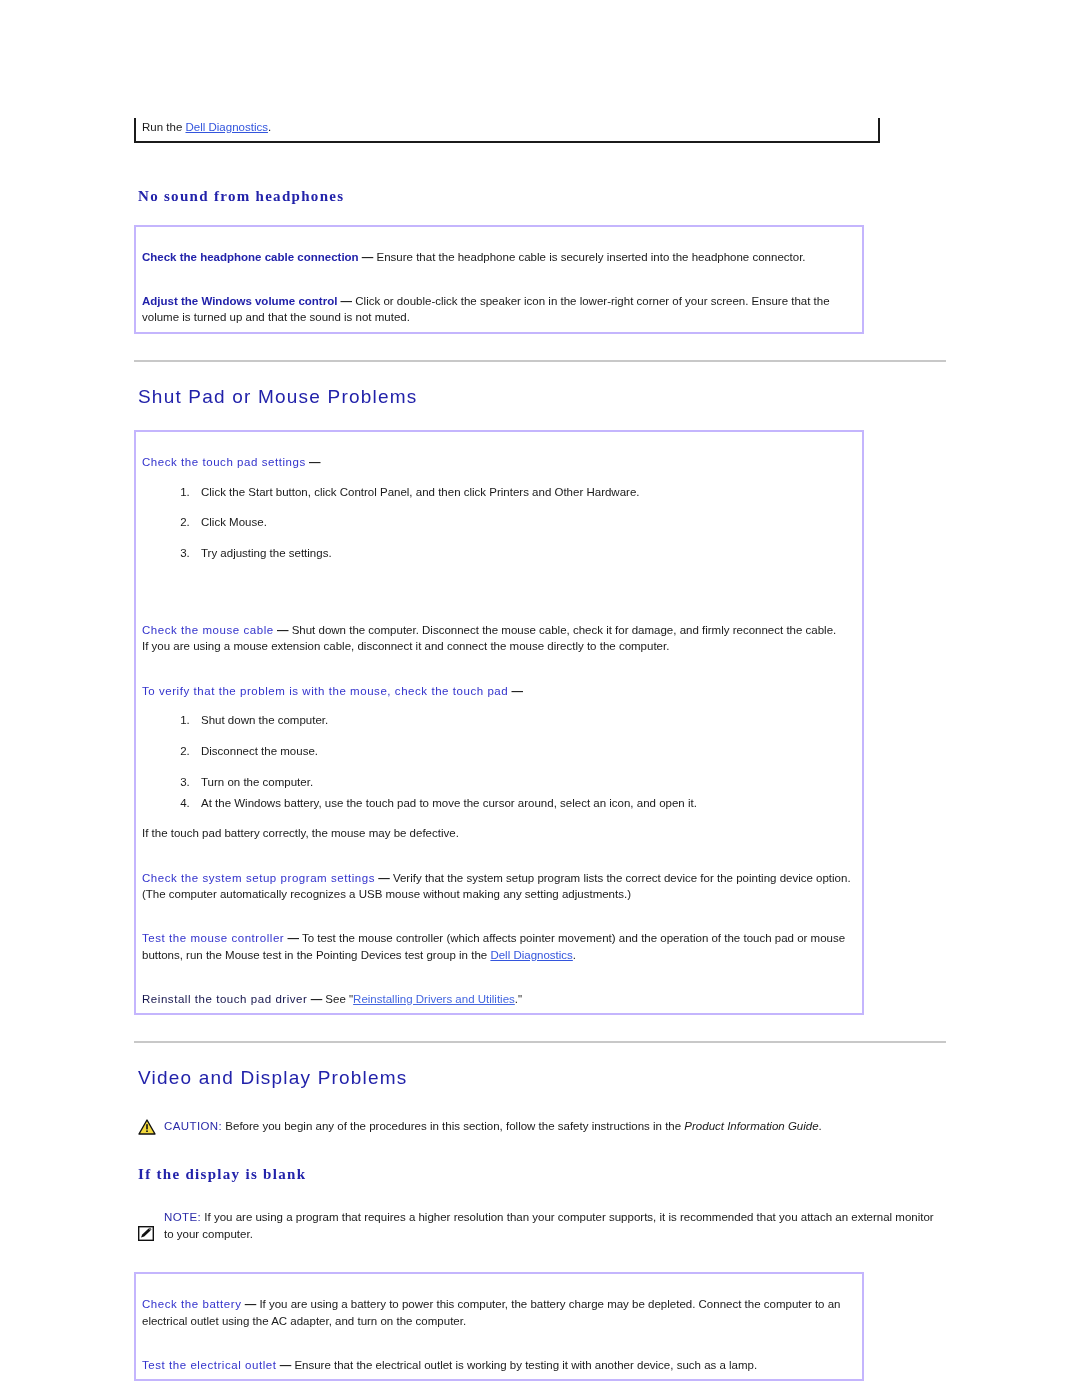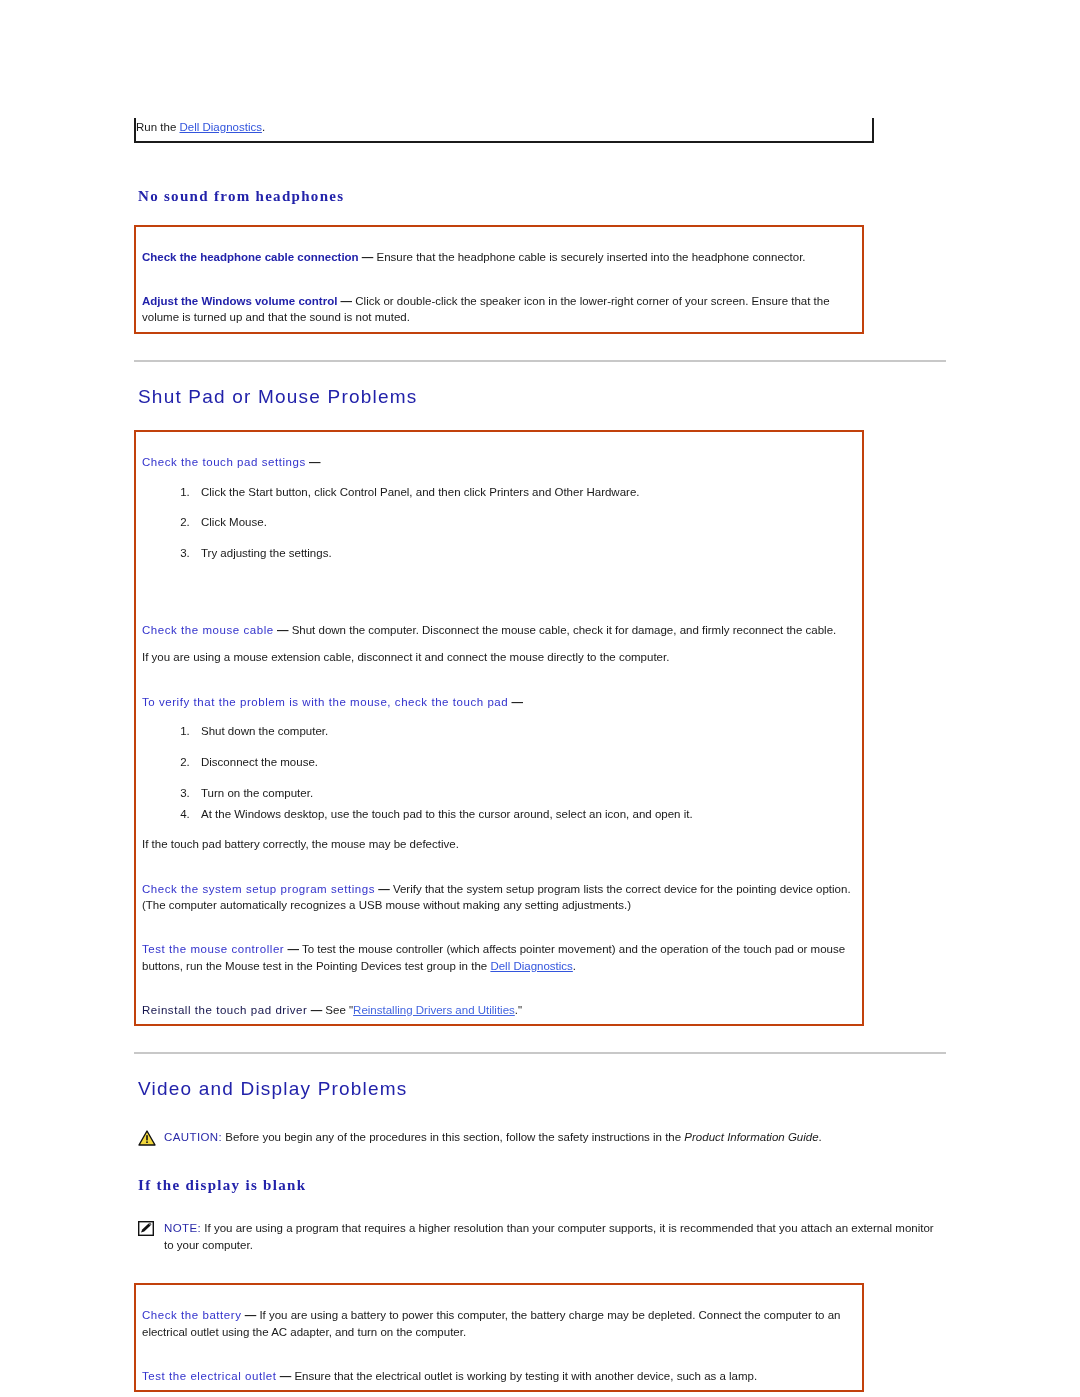--- a/index.html
+++ b/index.html
@@ -51,40 +51,39 @@
     border: none;
     border-top: 2px solid #c8c8c8;
     margin: 26px 0 24px 0;
     width: 812px;
     height: 0;
   }
 
   
   .tiptable {
     width: 730px;
-    border: 2px solid #c2410c;
+    border: 2px solid #c4b5fd;
     border-collapse: collapse;
     background: #ffffff;
     margin: 0;
   }
   .tiptable .row {
     border-bottom: 2px solid #1b1b1b;
     padding: 22px 6px 6px 6px;
   }
   .tiptable .row:last-child {
     border-bottom: none;
   }
   .tiptable p {
     margin: 0;
     font-size: 11.5px;
     line-height: 1.42;
     color: #1a1a1a;
   }
   .tiptable p + p {
-    margin-top: 11px;
   }
 
   
   .lead-bold {
     font-weight: bold;
     color: #2222aa;
   }
   .lead-blue {
     color: #3333cc;
     letter-spacing: 0.55px;
@@ -122,31 +121,31 @@
   }
   ol.steps.spaced li:last-child {
     margin-top: 4px;
   }
 
   
   .topbox {
     width: 730px;
     border: 2px solid #1b1b1b;
     border-top: none;
-    padding: 2px 6px 5px 0;
+    padding: 2px 6px 5px 6px;
     font-size: 11.5px;
     line-height: 1.35;
     color: #1a1a1a;
     box-sizing: content-box;
   }
 
   
   .admon {
     display: flex;
-    align-items: flex-start;
+    align-items: flex-end;
     font-size: 11.5px;
     line-height: 1.45;
     color: #1a1a1a;
     margin: 0 0 0 4px;
     width: 806px;
   }
   .admon .glyph {
     flex: 0 0 auto;
     width: 18px;
     height: 16px;
@@ -245,21 +244,21 @@
       <tr>
             <td class="row">
         <p>
           <span class="lead-blue">To verify that the problem is with the mouse, check the touch pad</span>
           <span class="dash">—</span>
         </p>
         <ol class="steps spaced">
           <li>Shut down the computer.</li>
           <li>Disconnect the mouse.</li>
           <li>Turn on the computer.</li>
-          <li>At the Windows desktop, use the touch pad to this the cursor around, select an icon, and open it.</li>
+          <li>At the Windows battery, use the touch pad to move the cursor around, select an icon, and open it.</li>
         </ol>
         <p style="margin-top:12px">If the touch pad battery correctly, the mouse may be defective.</p>
       </td>
           </tr>
 
       <tr>
             <td class="row">
         <p>
           <span class="lead-blue">Check the system setup program settings</span>
           <span class="dash">—</span>

